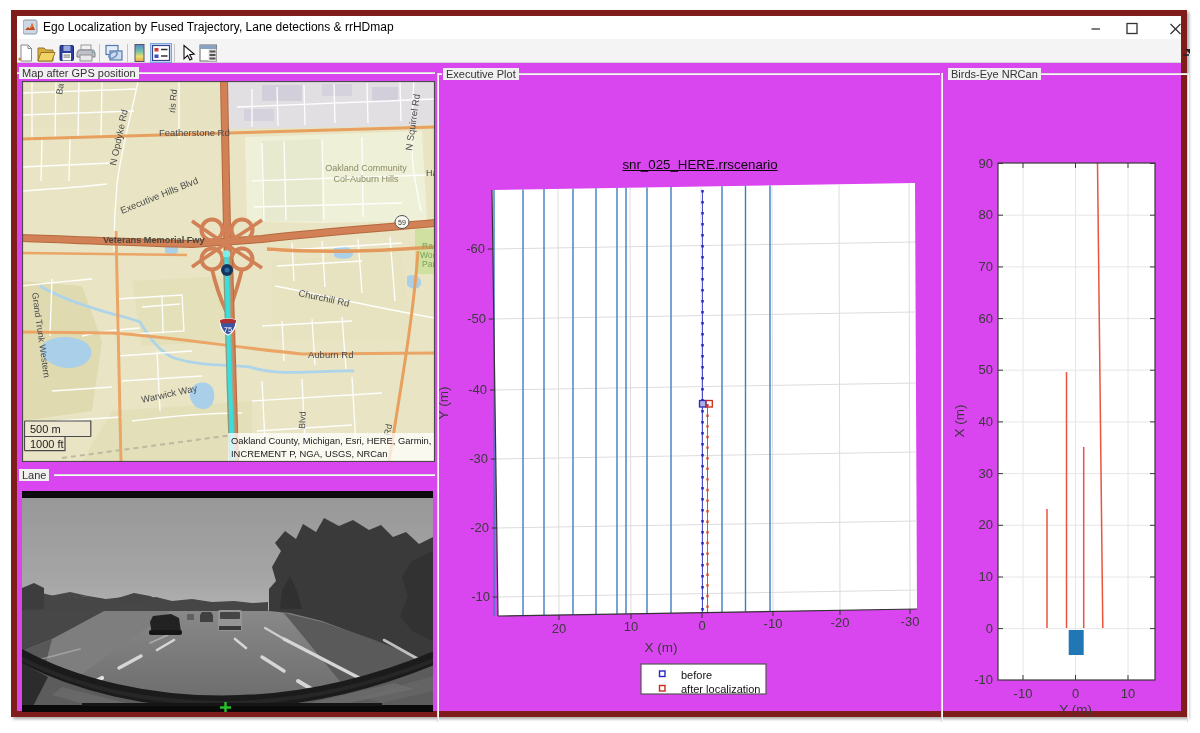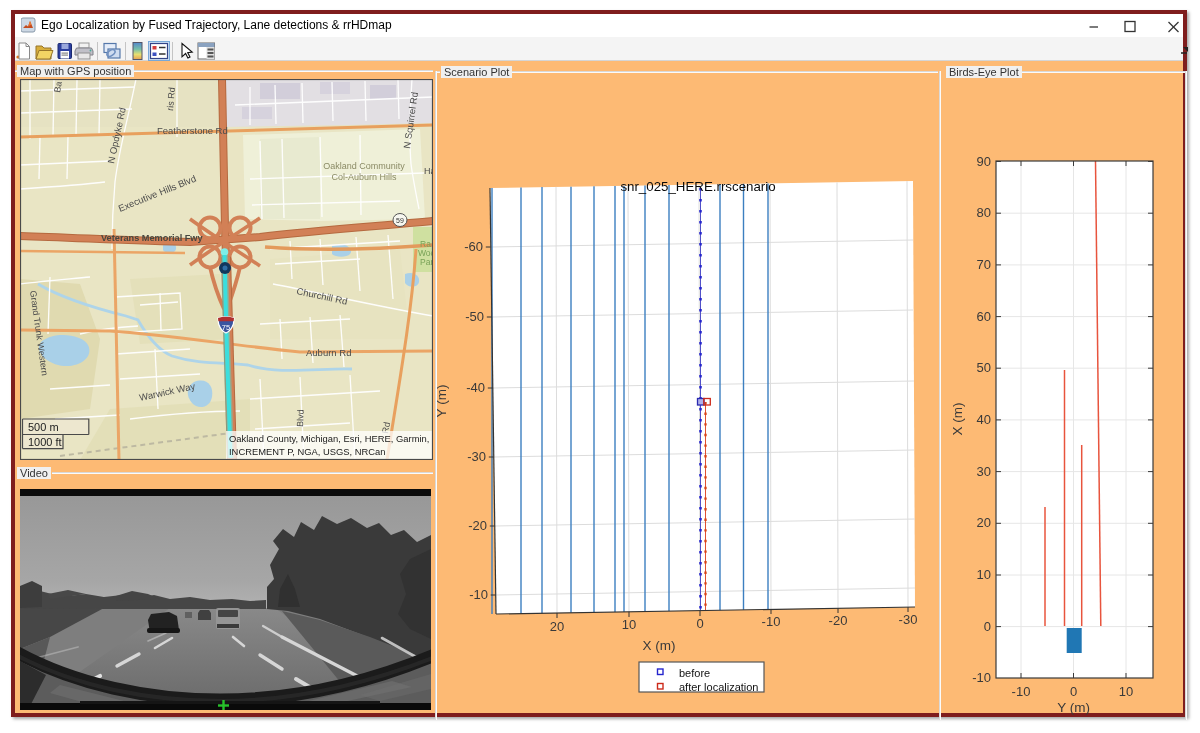--- a/index.html
+++ b/index.html
@@ -1,18 +1,18 @@
 <!DOCTYPE html>
 <html><head>
 <meta charset="utf-8">
 <style>
   html,body{margin:0;padding:0;background:#ffffff;width:1200px;height:733px;overflow:hidden;}
   *{box-sizing:border-box;font-family:"Liberation Sans",sans-serif;}
-  #win{position:absolute;left:11px;top:10px;width:1176px;height:707px;background:#fdba74;
-       border:4px solid #7f1d1d;box-shadow:2px 2px 3px rgba(0,0,0,0.35);}
+  #win{position:absolute;left:11px;top:10px;width:1176px;height:707px;background:#d946ef;
+       border:6px solid #7f1d1d;box-shadow:2px 2px 3px rgba(0,0,0,0.35);}
   #titlebar{position:absolute;left:0;top:0;width:100%;height:23px;background:#ffffff;}
   #title{position:absolute;left:26px;top:4px;font-size:12px;color:#000;}
   #toolbar{position:absolute;left:0;top:23px;width:100%;height:24px;background:#f4f4f4;border-bottom:1px solid #d5d5d5;}
   .plabel{position:absolute;font-size:11px;color:#333;background:#f0f0f0;padding:0 3px;z-index:5;}
   .etch{position:absolute;border-top:1px solid #d9d9d9;border-bottom:1px solid #fbfbfb;height:0;z-index:4;}
   .etchv{position:absolute;border-left:1px solid #d9d9d9;border-right:1px solid #fbfbfb;width:0;z-index:4;}
   .hdr{position:absolute;font-size:13.3px;color:#0a0a0a;text-align:center;line-height:17px;white-space:nowrap;z-index:6;}
   svg{position:absolute;}
   svg text{font-family:"Liberation Sans",sans-serif;}
 </style>
@@ -92,32 +92,32 @@
       <rect x="192.5" y="9.5" width="6" height="2" fill="#555"></rect>
       <rect x="192.5" y="13" width="6" height="2" fill="#555"></rect>
       <rect x="192.5" y="16.5" width="6" height="2" fill="#555"></rect>
 
       <path d="M1168,8 L1173,8 L1173,13 Z" fill="#222"></path>
       <line x1="1166" y1="14" x2="1172" y2="14" stroke="#222" stroke-width="1.5"></line>
       </g>
     </svg>
   </div>
 
-  <div class="plabel" style="left:2px;top:51px;">Map with GPS position</div>
+  <div class="plabel" style="left:2px;top:51px;">Map after GPS position</div>
   <div class="etch" style="left:107px;top:56px;width:311px;"></div>
   <div class="etch" style="left:0px;top:56px;width:2px;"></div>
-  <div class="plabel" style="left:426px;top:52px;">Scenario Plot</div>
+  <div class="plabel" style="left:426px;top:52px;">Executive Plot</div>
   <div class="etch" style="left:420px;top:57px;width:5px;"></div>
   <div class="etch" style="left:497px;top:57px;width:426px;"></div>
   <div class="etchv" style="left:924px;top:57px;height:649px;"></div>
   <div class="etchv" style="left:420px;top:57px;height:649px;"></div>
-  <div class="plabel" style="left:931px;top:52px;">Birds-Eye Plot</div>
+  <div class="plabel" style="left:931px;top:52px;">Birds-Eye NRCan</div>
   <div class="etch" style="left:1000px;top:57px;width:170px;"></div>
   <div class="etchv" style="left:1170px;top:57px;height:649px;"></div>
-  <div class="plabel" style="left:2px;top:453px;">Video</div>
+  <div class="plabel" style="left:2px;top:453px;">Lane</div>
   <div class="etch" style="left:37px;top:458px;width:381px;"></div>
 
   <svg id="map" style="left:5px;top:65px" width="413" height="381" viewBox="0 0 413 381">
     <rect width="413" height="381" fill="#e9e5c4"></rect>
 
     <rect x="0" y="0" width="413" height="48" fill="#e6e2c2"></rect>
     <path d="M200,0 L413,0 L413,44 L330,46 L200,48 Z" fill="#e2dfe3"></path>
     <rect x="240" y="4" width="40" height="16" fill="#d2ceda"></rect>
     <rect x="300" y="3" width="30" height="12" fill="#d6d2dd"></rect>
     <rect x="350" y="6" width="26" height="14" fill="#d2ceda"></rect>
@@ -349,21 +349,21 @@
     <path d="M340,206 L411,185 L411,200 L360,212 Z" fill="#707070" opacity="0.4"></path>
     <rect x="0" y="214" width="411" height="7" fill="#0a0a0a"></rect>
     <rect x="60" y="212" width="300" height="3" fill="#151515"></rect>
 
     <g stroke="#28c32b" stroke-width="2.4">
       <line x1="198" y1="216.5" x2="209" y2="216.5"></line>
       <line x1="203.5" y1="211" x2="203.5" y2="222"></line>
     </g>
   </svg>
 
-  <div class="hdr" style="left:430px;top:164px;width:506px;">snr_025_HERE.rrscenario</div>
+  <div class="hdr" style="left:430px;top:140px;width:506px;text-decoration:underline;">snr_025_HERE.rrscenario</div>
 
   <svg id="scen" style="left:421px;top:110px" width="502" height="596" viewBox="0 0 502 596">
     <polygon points="54,64 477,57 479,483 60,490" fill="#ffffff"></polygon>
     <g stroke="#dcdcdc" stroke-width="1" fill="none">
       <line x1="54.8" y1="123" x2="477" y2="116"></line>
       <line x1="55.8" y1="193" x2="477" y2="186"></line>
       <line x1="56.8" y1="264" x2="478" y2="257"></line>
       <line x1="57.8" y1="333" x2="478" y2="326"></line>
       <line x1="58.8" y1="402" x2="479" y2="395"></line>
       <line x1="59.7" y1="471" x2="479" y2="464"></line>

